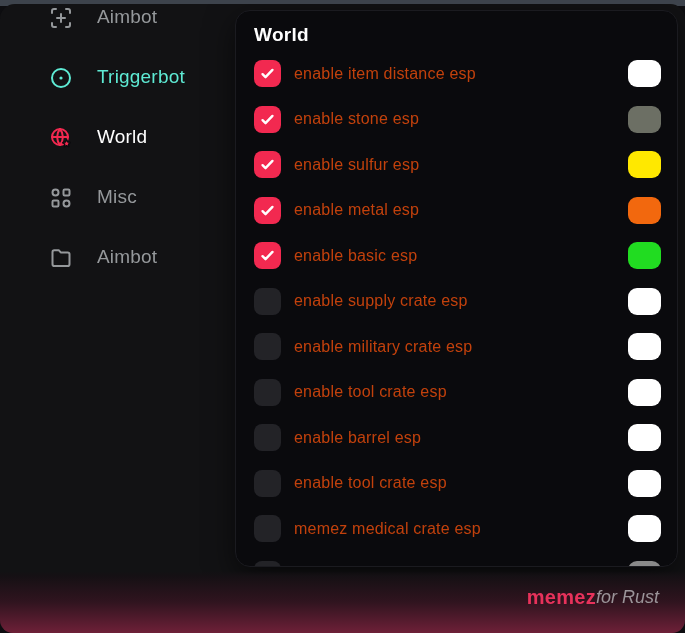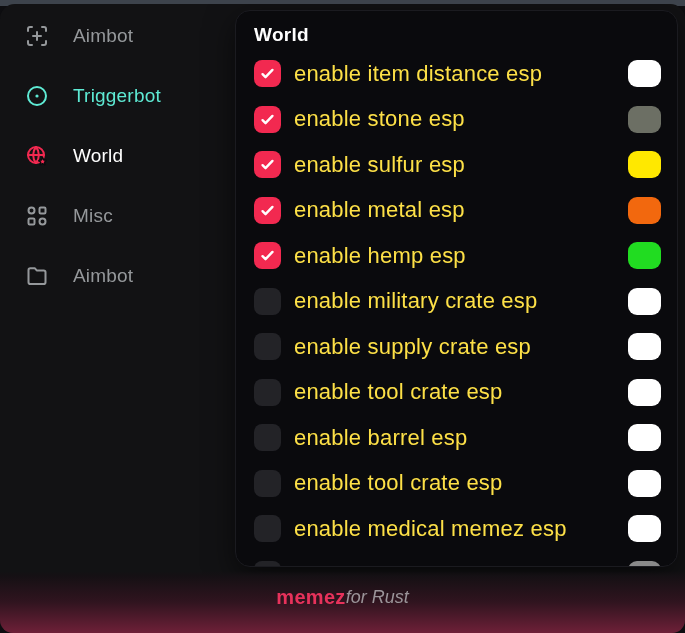--- a/index.html
+++ b/index.html
@@ -15,22 +15,22 @@
   }
   .window{
     position:absolute;top:4px;left:0;right:0;bottom:0;
     background:var(--window-bg);
     border-radius:15px 15px 13px 13px;
     overflow:hidden;
   }
   
   .sidebar{position:absolute;left:0;top:2px;width:235px}
   .side-item{
-    display:flex;align-items:center;height:60px;padding-left:25px;
-    color:#95989b;cursor:pointer;
+    display:flex;align-items:flex-start;height:60px;padding-left:25px;
+    color:#95989b;cursor:pointer;margin-left:24px;
   }
   .side-item .side-icon{width:24px;height:24px;flex:0 0 24px;display:flex}
   .side-item svg{width:24px;height:24px}
   .side-item .side-label{margin-left:24px;font-size:19px;letter-spacing:.2px}
   .side-item.dimmed{color:#5eead4}
   .side-item.active{color:#fff}
   .side-item.active .side-icon{color:var(--accent)}
   
   .panel{
     position:absolute;left:235px;top:6px;width:443px;height:557px;
@@ -42,29 +42,29 @@
   .rows{margin-top:5px}
   .esp-row{display:flex;align-items:center;height:45.5px}
   .checkbox{
     width:27px;height:27px;border-radius:8px;background:#232327;
     flex:0 0 27px;display:flex;align-items:center;justify-content:center;
     cursor:pointer;
   }
   .checkbox svg{display:none;width:17px;height:17px}
   .checkbox.checked{background:var(--accent)}
   .checkbox.checked svg{display:block}
-  .esp-label{margin-left:13px;color:#fde047;font-size:22px;letter-spacing:.2px}
+  .esp-label{margin-left:13px;color:#c2410c;font-size:16px;letter-spacing:.2px}
   .swatch{
     margin-left:auto;width:33px;height:27px;border-radius:9px;cursor:pointer;
     flex:0 0 33px;
   }
   
   .footer{
     position:absolute;left:0;right:0;bottom:0;height:62px;
-    display:flex;align-items:center;justify-content:center;
+    display:flex;align-items:center;justify-content:flex-end;
     padding:6px 26px 16px 26px;
     background:linear-gradient(180deg,rgba(21,16,20,0) 0%,var(--footer-top) 8%,#30141f 50%,var(--footer-bottom) 100%);
   }
   .brand{color:#e7325b;font-size:20px;font-weight:700;letter-spacing:.3px}
   .tagline{color:#9b9499;font-size:18px;font-weight:400;font-style:italic}
 </style>
 </head>
 <body>
 
 <div class="window">
@@ -176,44 +176,44 @@
           <span class="esp-label">enable metal esp</span>
           <span class="swatch" style="background: rgb(242, 104, 14);"></span>
         </div>
 
         <div class="esp-row">
           <span class="checkbox checked">
             <svg viewBox="0 0 24 24" fill="none" stroke="#ffffff" stroke-width="3.4" stroke-linecap="round" stroke-linejoin="round">
               <path d="M5 13l4.2 4.2L19 7"></path>
             </svg>
           </span>
-          <span class="esp-label">enable hemp esp</span>
+          <span class="esp-label">enable basic esp</span>
           <span class="swatch" style="background: rgb(33, 220, 33);"></span>
         </div>
 
         <div class="esp-row">
           <span class="checkbox">
             
           </span>
+          <span class="esp-label">enable supply crate esp</span>
+          <span class="swatch" style="background: rgb(255, 255, 255);"></span>
+        </div>
+
+        <div class="esp-row">
+          <span class="checkbox">
+            
+          </span>
           <span class="esp-label">enable military crate esp</span>
           <span class="swatch" style="background: rgb(255, 255, 255);"></span>
         </div>
 
         <div class="esp-row">
           <span class="checkbox">
             
           </span>
-          <span class="esp-label">enable supply crate esp</span>
-          <span class="swatch" style="background: rgb(255, 255, 255);"></span>
-        </div>
-
-        <div class="esp-row">
-          <span class="checkbox">
-            
-          </span>
           <span class="esp-label">enable tool crate esp</span>
           <span class="swatch" style="background: rgb(255, 255, 255);"></span>
         </div>
 
         <div class="esp-row">
           <span class="checkbox">
             
           </span>
           <span class="esp-label">enable barrel esp</span>
           <span class="swatch" style="background: rgb(255, 255, 255);"></span>
@@ -224,21 +224,21 @@
             
           </span>
           <span class="esp-label">enable tool crate esp</span>
           <span class="swatch" style="background: rgb(255, 255, 255);"></span>
         </div>
 
         <div class="esp-row">
           <span class="checkbox">
             
           </span>
-          <span class="esp-label">enable medical memez esp</span>
+          <span class="esp-label">memez medical crate esp</span>
           <span class="swatch" style="background: rgb(255, 255, 255);"></span>
         </div>
 
         <div class="esp-row">
           <span class="checkbox">
             
           </span>
           <span class="esp-label"></span>
           <span class="swatch" style="background: rgb(138, 138, 138);"></span>
         </div>

